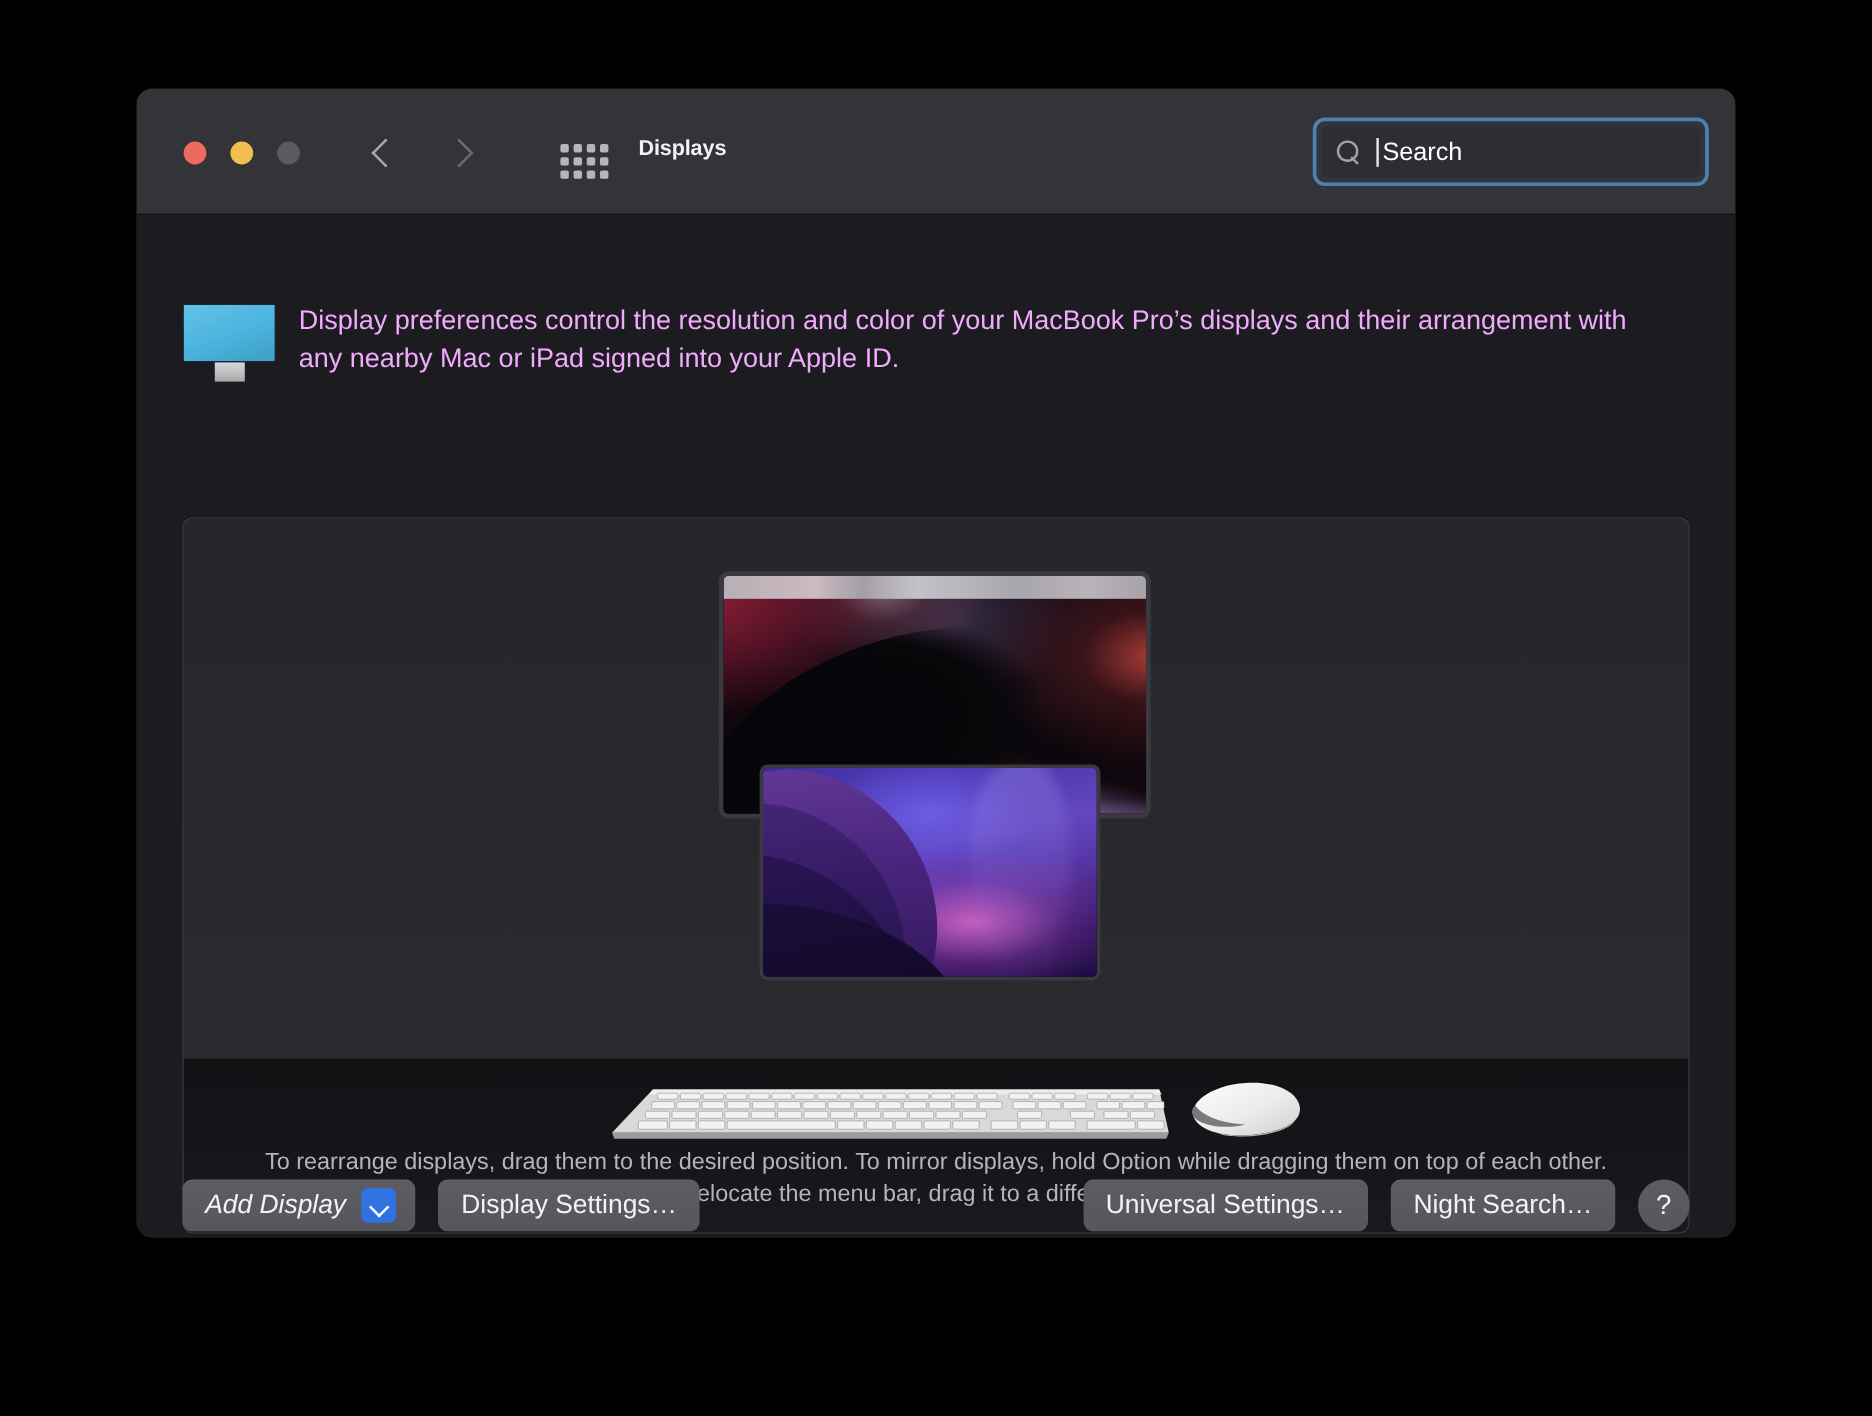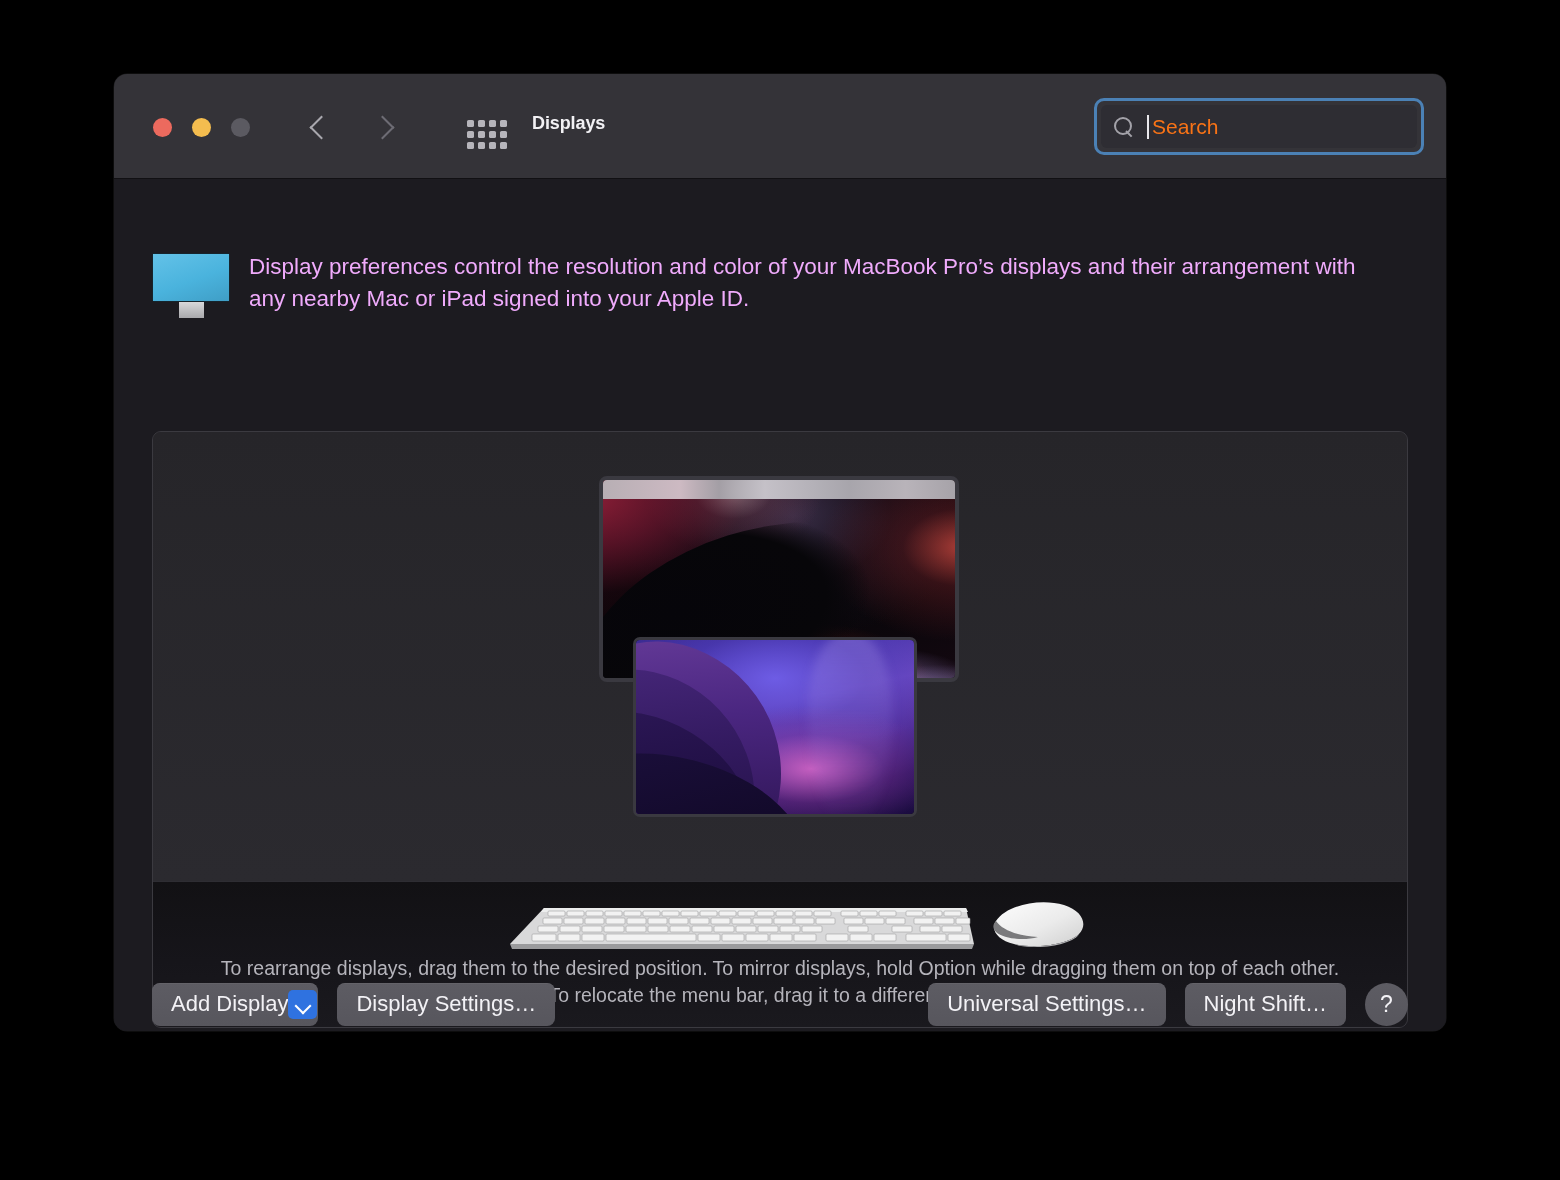--- a/index.html
+++ b/index.html
@@ -143,21 +143,21 @@
     transform: rotate(45deg);
     transform-origin: left center;
   }
   .caret {
     width: 2px; height: 24px;
     background: #e9e8ec;
     margin-right: 3px;
   }
   .search-ph {
     font-size: 21px;
-    color: #f97316;
+    color: #ffffff;
   }
 
   
   .content {
     position: relative;
     height: 852px;
     background: #1c1b20;
     padding: 0;
   }
 
@@ -349,21 +349,23 @@
     border-radius: 8px;
     color: #f3f2f6;
     font-size: 22px;
     display: flex;
     align-items: center;
     padding: 0 19px;
     box-shadow: 0 0.5px 0 rgba(255,255,255,0.09) inset;
     white-space: nowrap;
   }
   .btn.add {
-    padding-right: 1px;
+    padding-right: 16px;
+    gap: 13px;
+    font-style: italic;
   }
   .popchev {
     width: 29px; height: 29px;
     background: #2f72e0;
     border-radius: 5px;
     position: relative;
     flex: none;
   }
   .popchev::before {
     content: "";
@@ -577,19 +579,19 @@
       <span class="gap-12"></span>
       <div class="btn">
         <span>Display Settings…</span>
       </div>
       <span class="spacer"></span>
       <div class="btn">
         <span>Universal Settings…</span>
       </div>
       <span class="gap-12"></span>
       <div class="btn">
-        <span>Night Shift…</span>
+        <span>Night Search…</span>
       </div>
       <div class="help">?</div>
     </div>
 
   </div>
 </div>
 
 </body></html>

